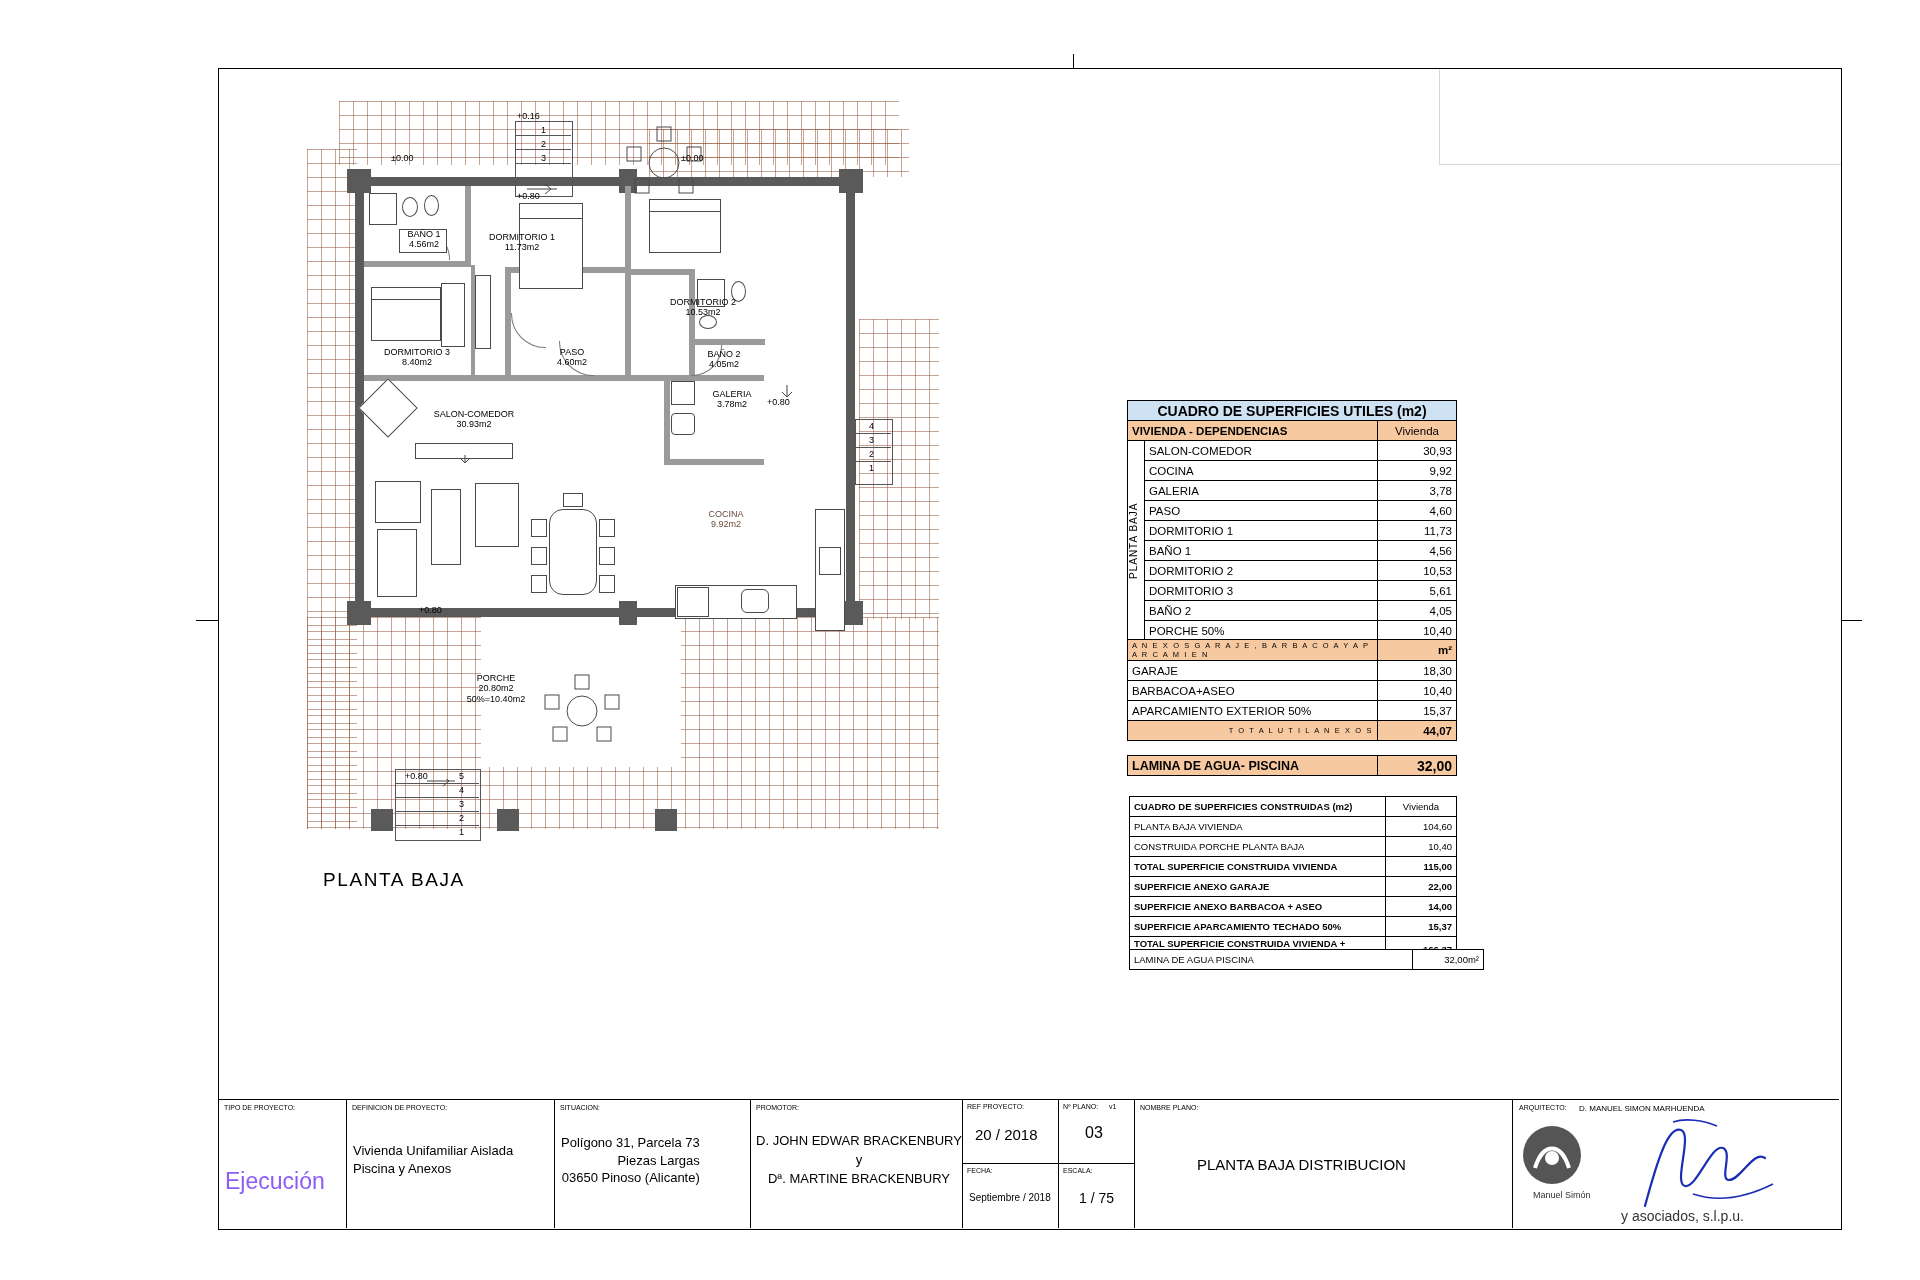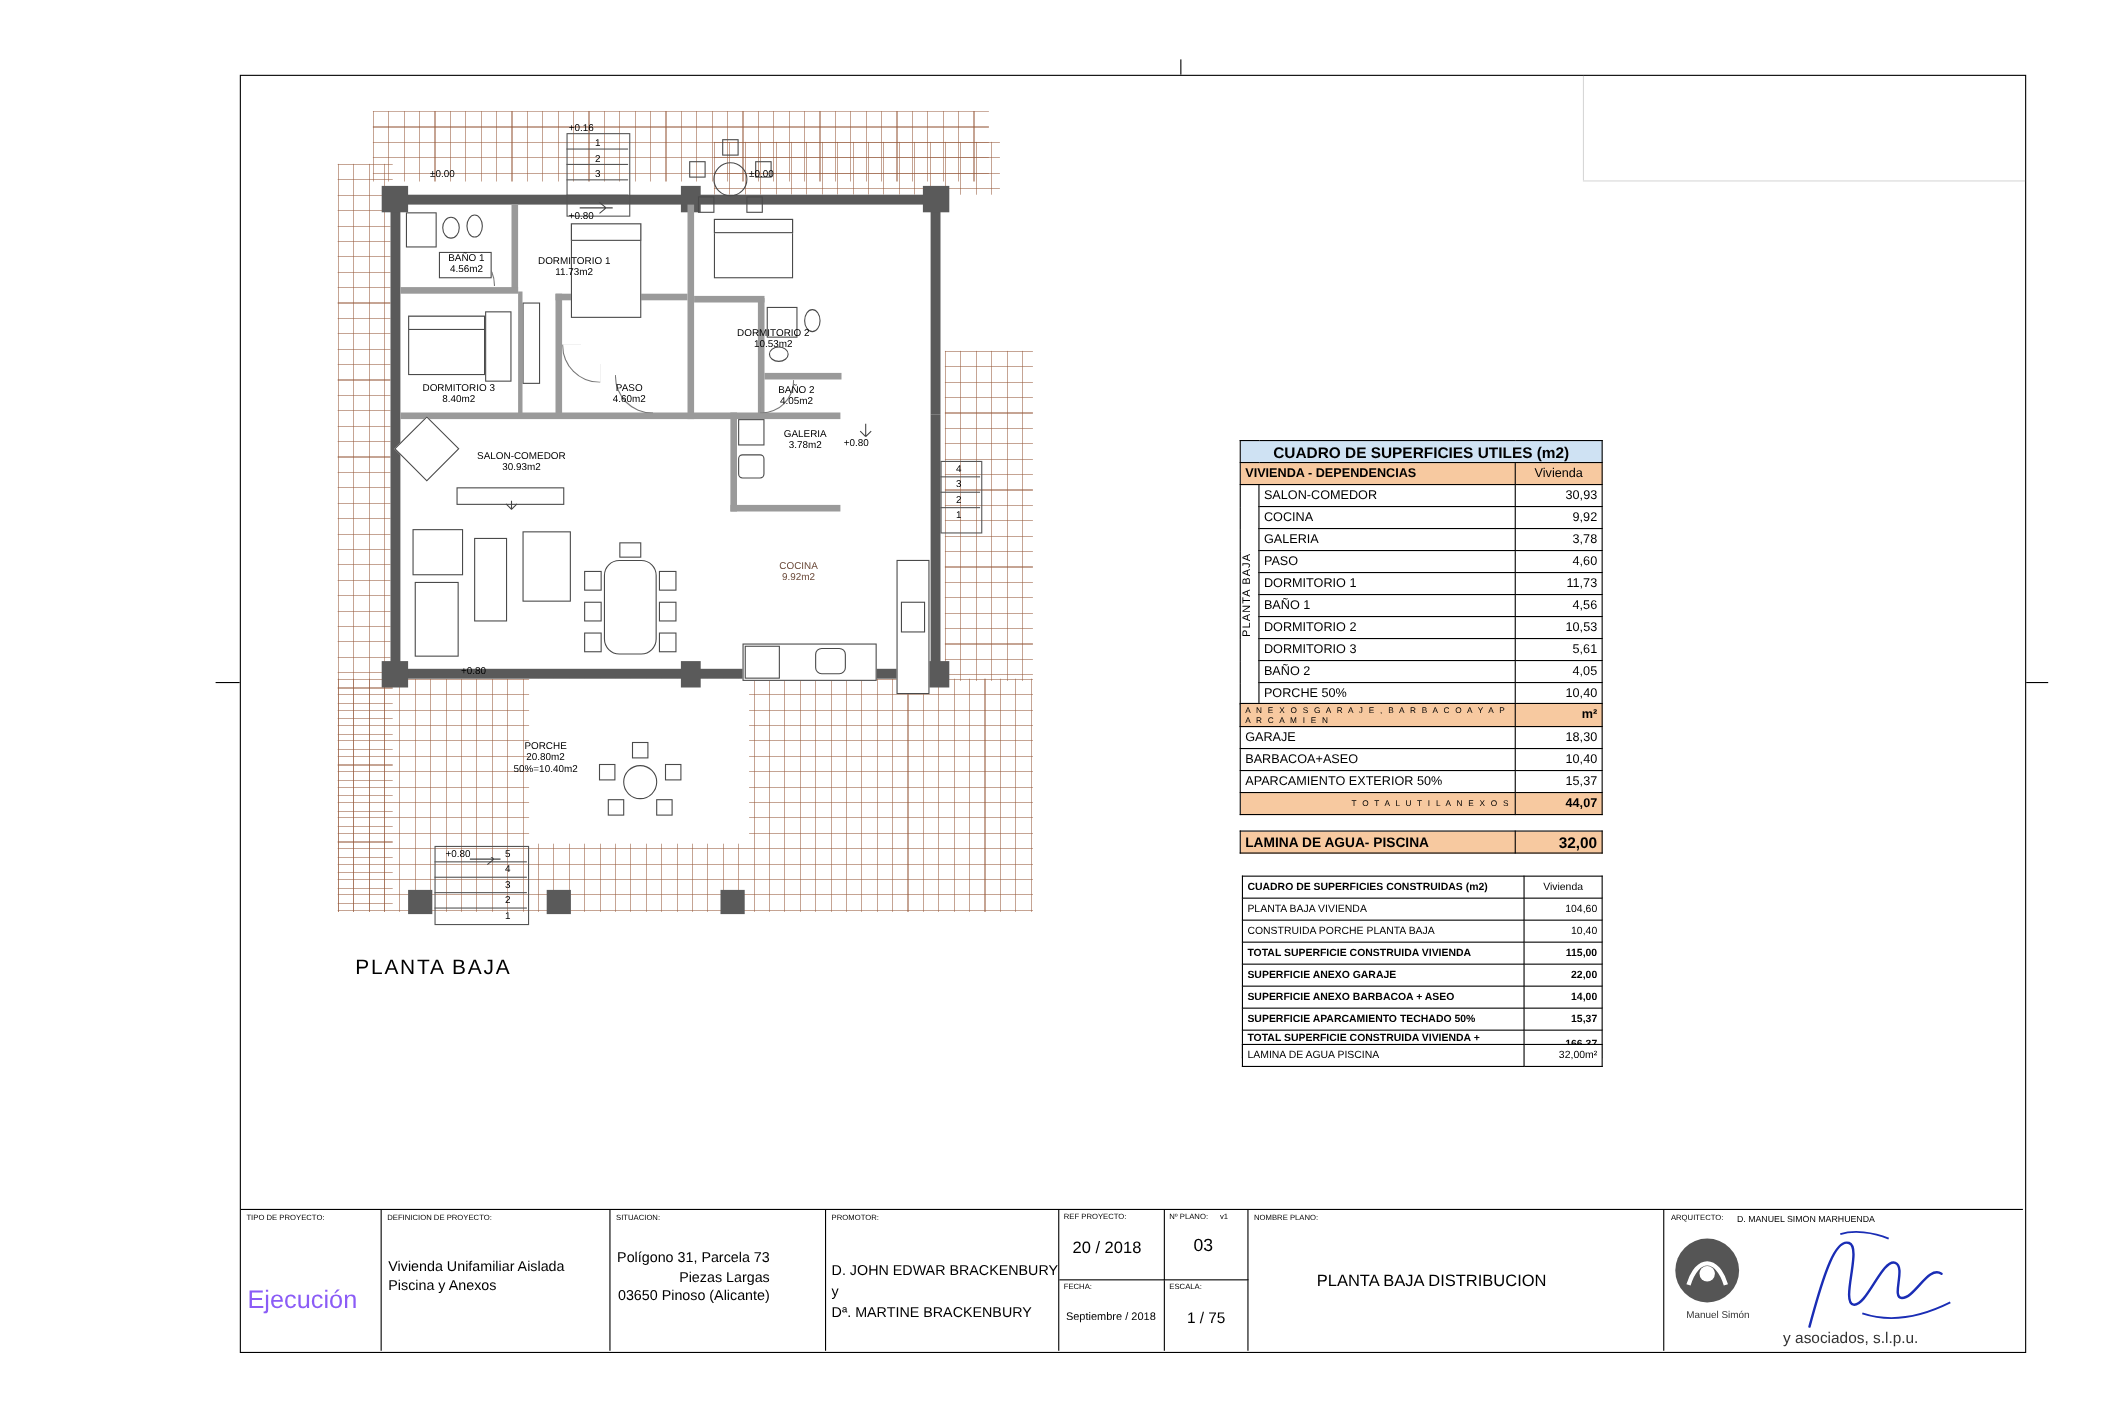--- a/index.html
+++ b/index.html
@@ -362,21 +362,21 @@
             <td style="font-weight:bold;">SUPERFICIE APARCAMIENTO TECHADO 50%</td>
             <td class="num" style="font-weight:bold;">15,37</td>
           </tr>
       <tr>
             <td style="font-weight:bold;">TOTAL SUPERFICIE CONSTRUIDA VIVIENDA + ANEXOS</td>
             <td class="num" style="font-weight:bold;">166,37</td>
           </tr>
     </tbody>
       </table>
 
-    <table class="tbl" style="left:910px;top:880px;width:328px;font-size:9.5px;">
+    <table class="tbl" style="left:910px;top:880px;width:355px;font-size:9.5px;">
       <tbody>
           <tr>
         <td>LAMINA DE AGUA PISCINA</td>
         <td class="num" style="width:62px;">32,00m²</td>
       </tr>
     </tbody>
       </table>
 
     <div style="position:absolute;left:0;top:1030px;width:1620px;height:130px;border-top:1.5px solid #000;">
 
@@ -393,21 +393,21 @@
 
       <div class="tb" style="left:336px;top:0;width:196px;height:128px;border:0;border-right:1px solid #000;">
         <div class="tbcap" style="position:absolute;left:5px;top:4px;">SITUACION:</div>
         <div class="tbtxt" style="position:absolute;left:6px;top:34px;white-space:pre-line;line-height:1.35;text-align:right;">Polígono 31, Parcela 73
 Piezas Largas
 03650 Pinoso (Alicante)</div>
       </div>
 
       <div class="tb" style="left:532px;top:0;width:212px;height:128px;border:0;border-right:1px solid #000;">
         <div class="tbcap" style="position:absolute;left:5px;top:4px;">PROMOTOR:</div>
-        <div class="tbtxt" style="position:absolute;left:5px;top:46px;white-space:pre-line;line-height:1.45;">D.  JOHN EDWAR BRACKENBURY y
+        <div class="tbtxt" style="position:absolute;left:5px;top:32px;white-space:pre-line;line-height:1.45;text-align:center;">D.  JOHN EDWAR BRACKENBURY y
 Dª. MARTINE BRACKENBURY</div>
       </div>
 
       <div class="tb" style="left:744px;top:0;width:96px;height:64px;border:0;border-right:1px solid #000;border-bottom:1px solid #000;">
         <div class="tbcap" style="position:absolute;left:4px;top:3px;">REF PROYECTO:</div>
         <div style="position:absolute;left:12px;top:26px;font-size:15px;">20 / 2018</div>
       </div>
       <div class="tb" style="left:840px;top:0;width:76px;height:64px;border:0;border-right:1px solid #000;border-bottom:1px solid #000;">
         <div class="tbcap" style="position:absolute;left:4px;top:3px;">Nº PLANO:</div>
         <div class="tbcap" style="position:absolute;left:50px;top:3px;">v1</div>

